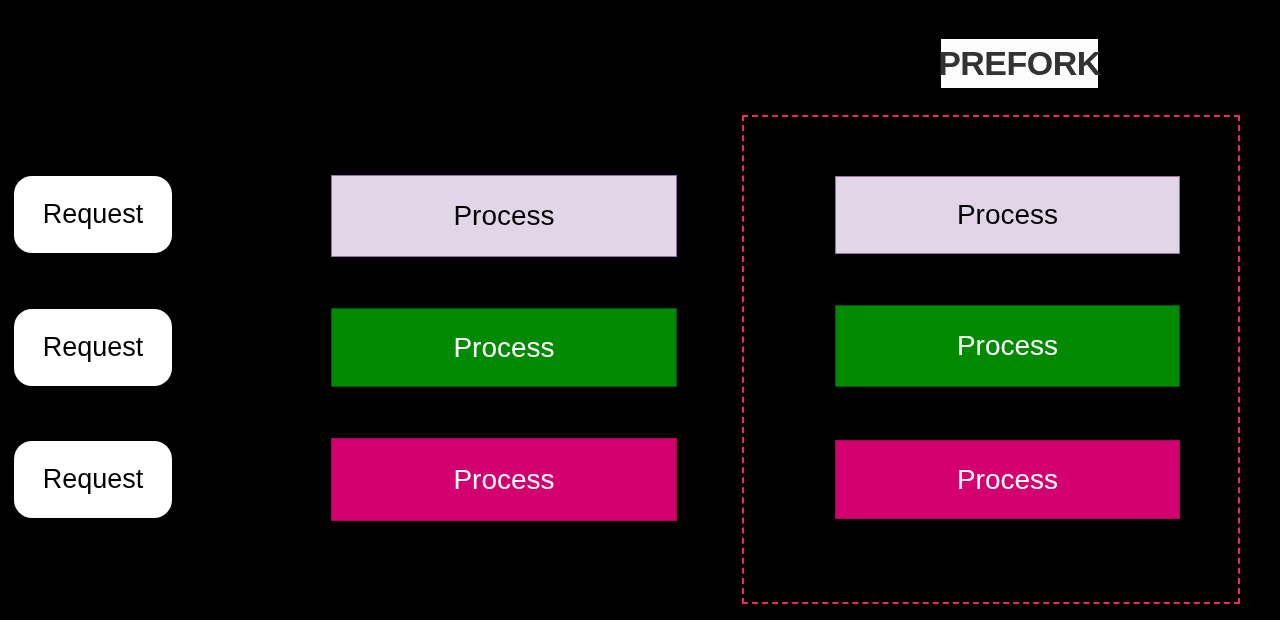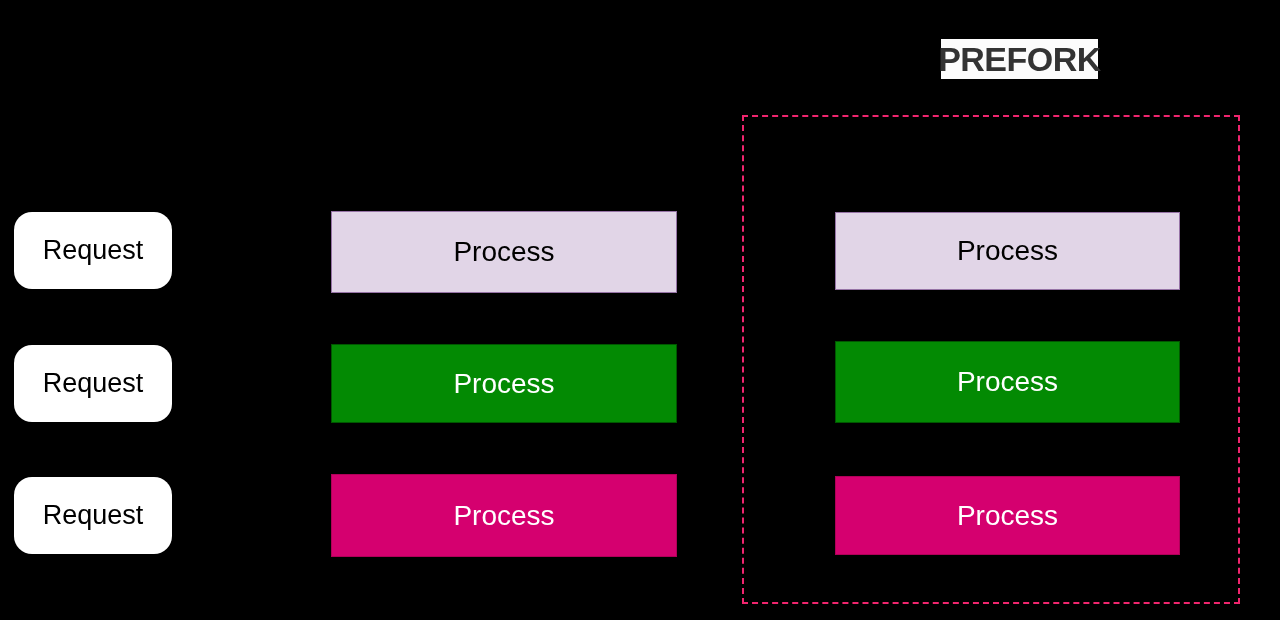--- a/index.html
+++ b/index.html
@@ -16,21 +16,20 @@
     font-family: "Liberation Sans", sans-serif;
   }
   .node {
     position: absolute;
     display: flex;
     align-items: center;
     justify-content: center;
     box-sizing: border-box;
     font-size: 28px;
     line-height: 1;
-    margin-top: 36px;
   }
   
   .request {
     left: 14px;
     width: 158px;
     height: 77px;
     background: var(--request-fill, #fff);
     color: var(--request-text, #000);
     border-radius: 18px;
     font-size: 27px;
@@ -78,21 +77,21 @@
     border: 2px dashed var(--dash-color, #f0256e);
     background: transparent;
   }
 
   
   .title-box {
     position: absolute;
     left: 941px;
     top: 39px;
     width: 157px;
-    height: 40px;
+    height: 49px;
     background: var(--title-fill, #fcfcfc);
     color: var(--title-text, #333333);
     display: flex;
     align-items: center;
     justify-content: center;
     font-size: 34px;
     font-weight: 700;
     letter-spacing: -0.5px;
   }
 </style>

